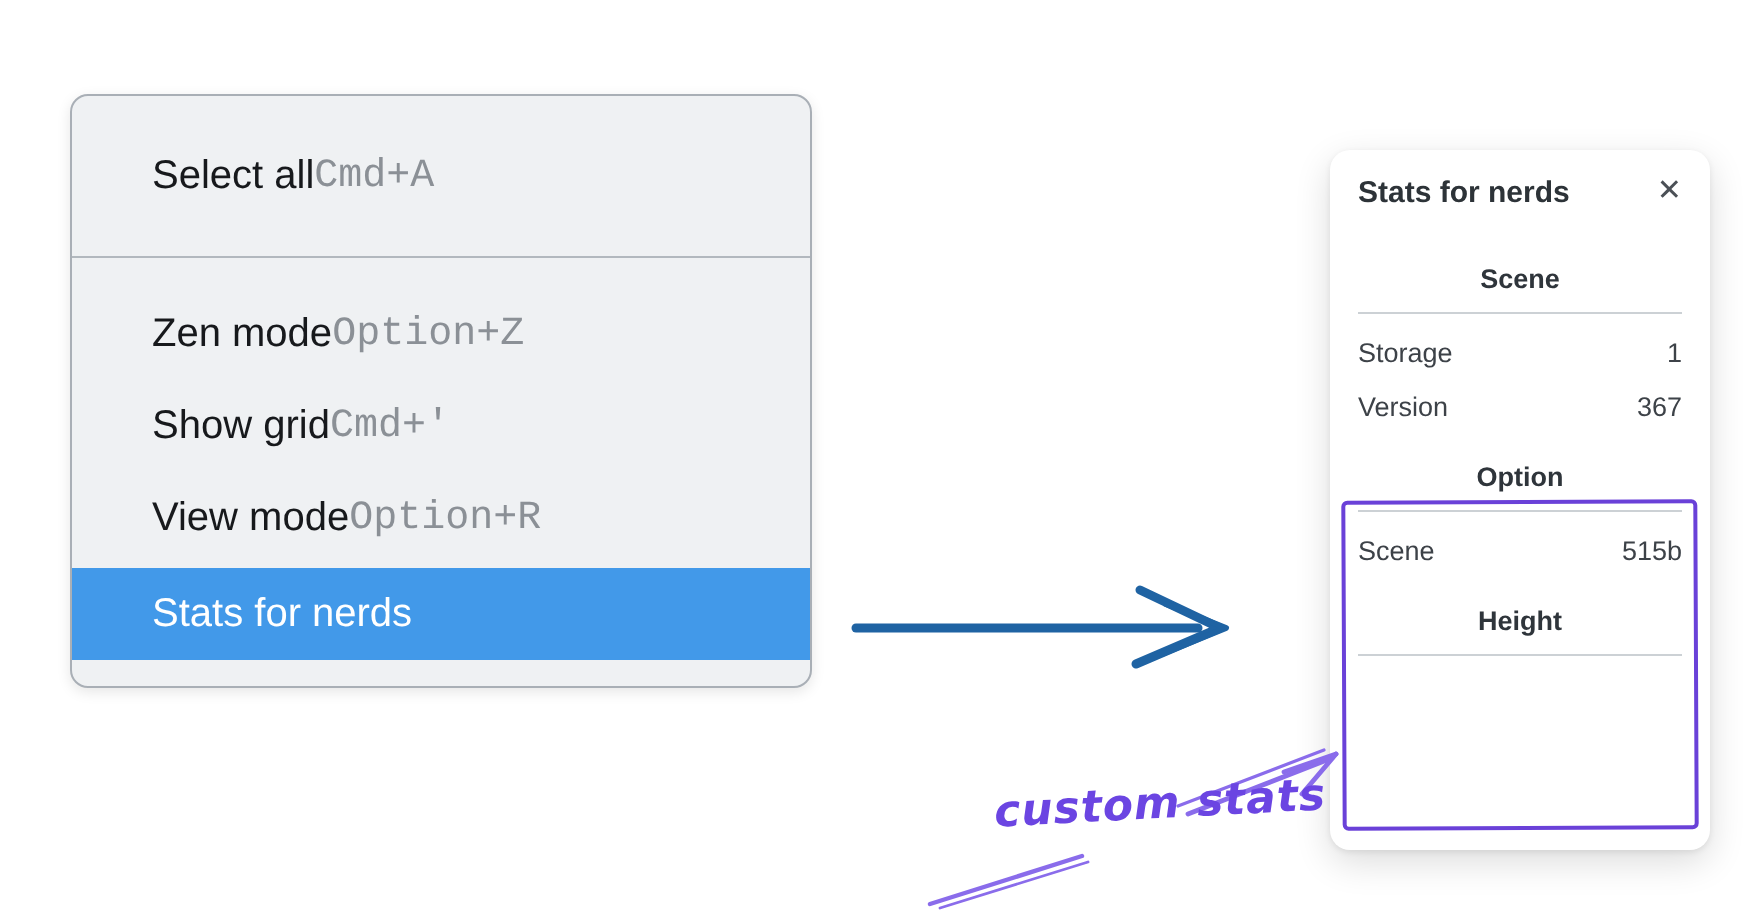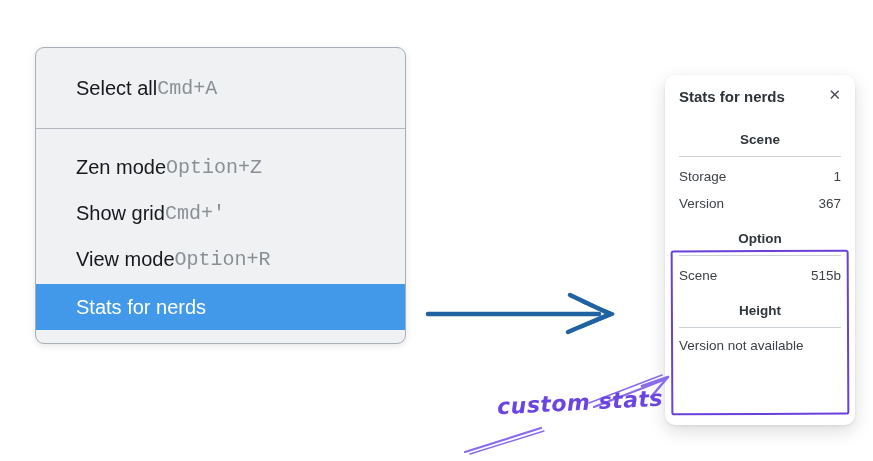--- a/index.html
+++ b/index.html
@@ -180,21 +180,20 @@
       <div class="section-divider"></div>
       <div class="stat-row">
         <span>Scene</span>
         <span>515b</span>
       </div>
     </div>
 
     <div>
       <div class="section-header">Height</div>
       <div class="section-divider"></div>
-      <div class="note">Version not available</div>
     </div>
   </div>
 
   <div class="sketch-box"></div>
 
   <svg class="overlay" width="873" height="461" viewBox="0 0 873 461">
 
     <g>
       <path d="M428 314 H 599" fill="none" stroke-width="4.5" stroke-linecap="round" stroke="#1f63a3"></path>
       <path d="M570 295 L 610 314 L 568 332" fill="none" stroke-width="4.5" stroke-linecap="round" stroke-linejoin="round" stroke="#1f63a3"></path>

